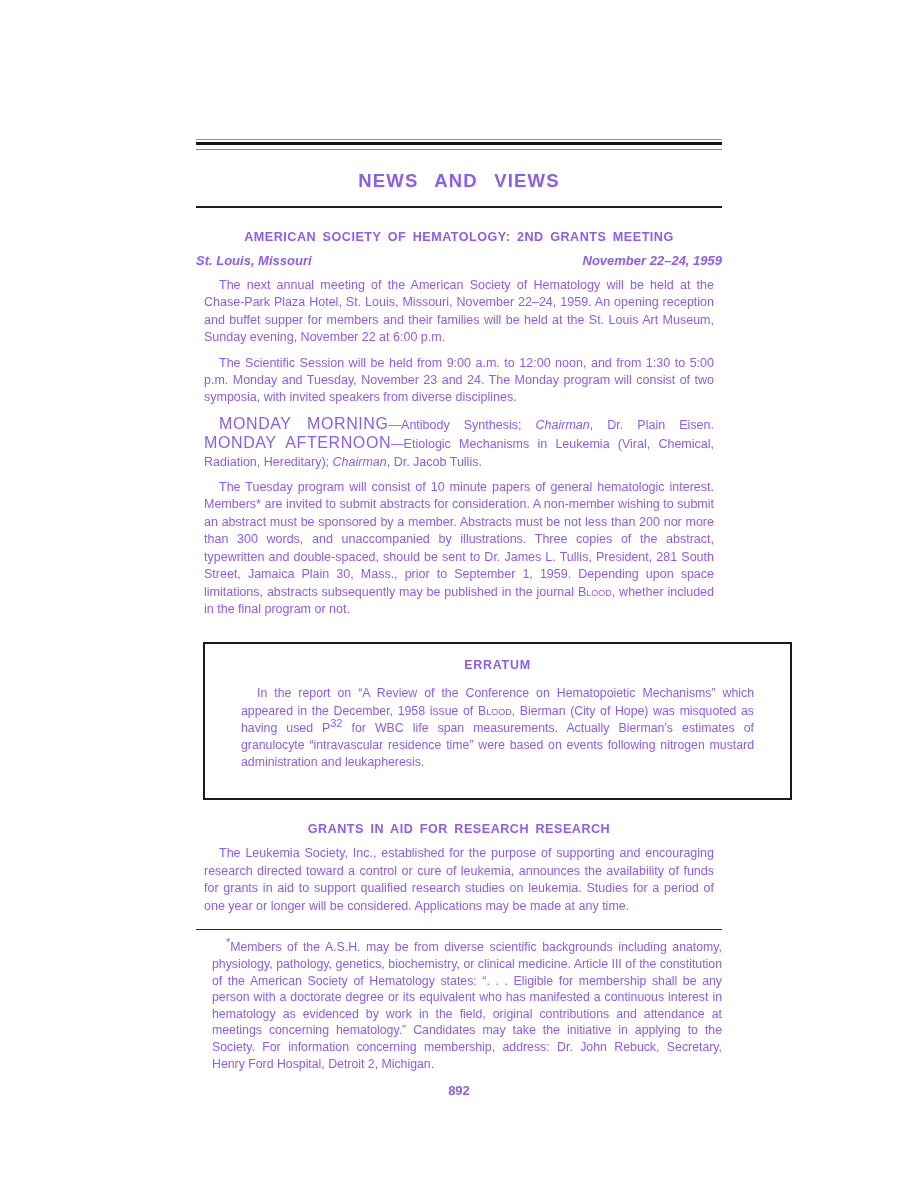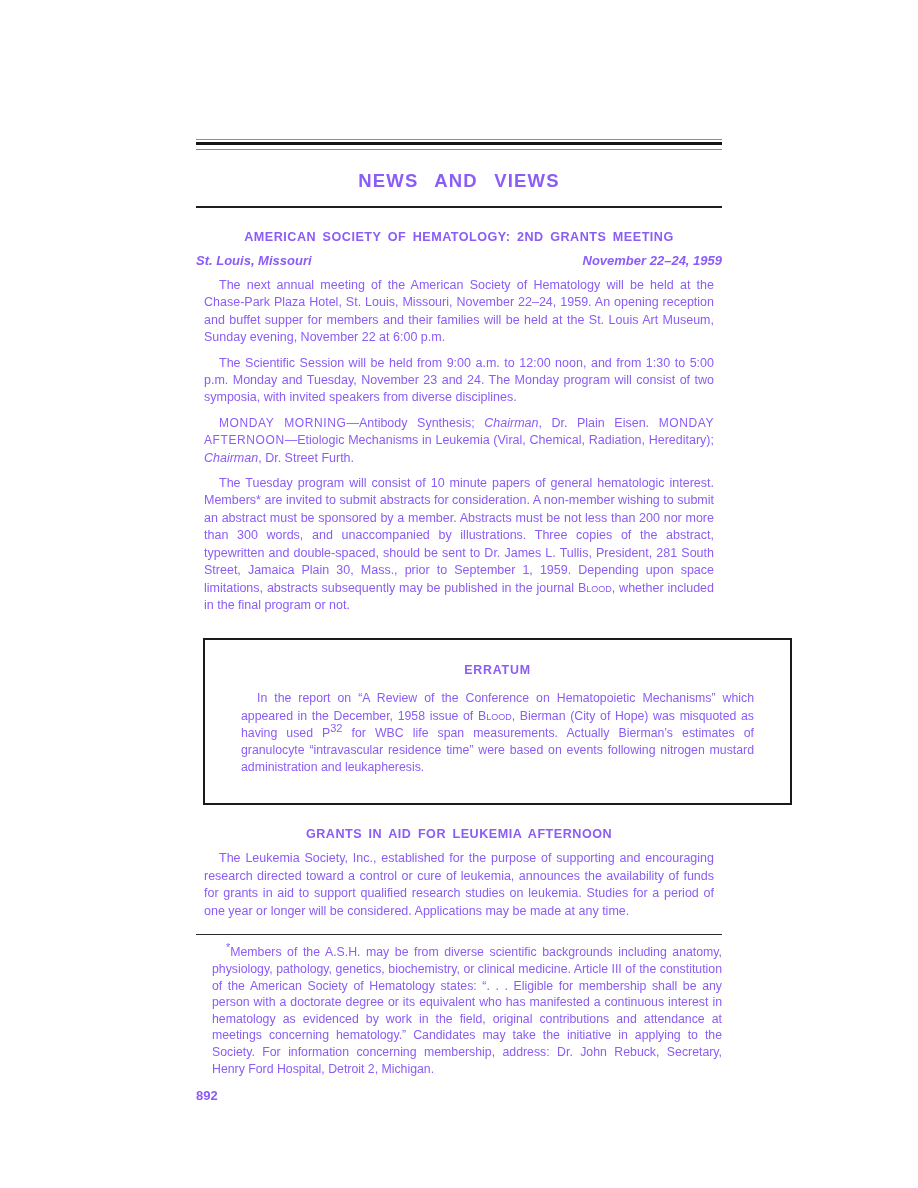--- a/index.html
+++ b/index.html
@@ -84,21 +84,21 @@
     text-indent: 15px;
   }
   .paras .para + .para { margin-top: 5.5px; }
 
   
   .erratum-box {
     margin-top: 24px;
     margin-left: 7px;
     width: 513px;
     border: 2px solid #1a1a1a;
-    padding: 23px 36px 27px 36px;
+    padding: 14px 36px 27px 36px;
     box-sizing: content-box;
   }
   .erratum-heading {
     margin: 0;
     text-align: center;
     font-size: 12.4px;
     line-height: 15px;
     font-weight: bold;
     letter-spacing: 0.8px;
   }
@@ -113,29 +113,30 @@
   .footnote {
     margin: 9px 0 0 16px;
     font-size: 12.3px;
     line-height: 16.6px;
     text-align: justify;
     text-indent: 14px;
   }
 
   .page-number {
     margin-top: 11px;
+    text-align: center;
     font-size: 13px;
     line-height: 15px;
     font-weight: bold;
   }
 
   
   .i   { font-style: italic; }
   .sc  { font-variant: small-caps; }
-  .caps { font-size: 12px; letter-spacing: 0.6px; }
+  .caps { font-size: 16px; letter-spacing: 0.6px; }
   .sup { vertical-align: super; font-size: 11px; line-height: 0; }
 </style>
 </head>
 <body>
 
 <div class="page">
   <div class="content">
 
     <div class="rule-double"></div>
 
@@ -145,32 +146,32 @@
 
     <section>
       <h2 class="section-heading">AMERICAN SOCIETY OF HEMATOLOGY: 2ND GRANTS MEETING</h2>
       <div class="dateline">
         <span>St. Louis, Missouri</span>
         <span>November 22–24, 1959</span>
       </div>
       <div class="paras">
           <p class="para"><span>The next annual meeting of the American Society of Hematology will be held at the Chase-Park Plaza Hotel, St. Louis, Missouri, November 22–24, 1959. An opening reception and buffet supper for members and their families will be held at the St. Louis Art Museum, Sunday evening, November 22 at 6:00 p.m.</span></p>
           <p class="para"><span>The Scientific Session will be held from 9:00 a.m. to 12:00 noon, and from 1:30 to 5:00 p.m. Monday and Tuesday, November 23 and 24. The Monday program will consist of two symposia, with invited speakers from diverse disciplines.</span></p>
-          <p class="para"><span class="caps">MONDAY MORNING</span><span>—Antibody Synthesis; </span><span class="i">Chairman</span><span>, Dr. Plain Eisen. </span><span class="caps">MONDAY AFTERNOON</span><span>—Etiologic Mechanisms in Leukemia (Viral, Chemical, Radiation, Hereditary); </span><span class="i">Chairman</span><span>, Dr. Street Furth.</span></p>
+          <p class="para"><span class="caps">MONDAY MORNING</span><span>—Antibody Synthesis; </span><span class="i">Chairman</span><span>, Dr. Plain Eisen. </span><span class="caps">MONDAY AFTERNOON</span><span>—Etiologic Mechanisms in Leukemia (Viral, Chemical, Radiation, Hereditary); </span><span class="i">Chairman</span><span>, Dr. Jacob Tullis.</span></p>
           <p class="para"><span>The Tuesday program will consist of 10 minute papers of general hematologic interest. Members* are invited to submit abstracts for consideration. A non-member wishing to submit an abstract must be sponsored by a member. Abstracts must be not less than 200 nor more than 300 words, and unaccompanied by illustrations. Three copies of the abstract, typewritten and double-spaced, should be sent to Dr. James L. Tullis, President, 281 South Street, Jamaica Plain 30, Mass., prior to September 1, 1959. Depending upon space limitations, abstracts subsequently may be published in the journal </span><span class="sc">Blood</span><span>, whether included in the final program or not.</span></p>
         </div>
     </section>
 
     <section class="erratum-box">
       <h3 class="erratum-heading">ERRATUM</h3>
       <p class="erratum-body"><span>In the report on “A Review of the Conference on Hematopoietic Mechanisms” which appeared in the December, 1958 issue of </span><span class="sc">Blood</span><span>, Bierman (City of Hope) was misquoted as having used P</span><span class="sup">32</span><span> for WBC life span measurements. Actually Bierman’s estimates of granulocyte “intravascular residence time” were based on events following nitrogen mustard administration and leukapheresis.</span></p>
     </section>
 
     <section>
-      <h2 class="section-heading">GRANTS IN AID FOR LEUKEMIA AFTERNOON</h2>
+      <h2 class="section-heading">GRANTS IN AID FOR RESEARCH RESEARCH</h2>
       <div class="paras">
           <p class="para"><span>The Leukemia Society, Inc., established for the purpose of supporting and encouraging research directed toward a control or cure of leukemia, announces the availability of funds for grants in aid to support qualified research studies on leukemia. Studies for a period of one year or longer will be considered. Applications may be made at any time.</span></p>
         </div>
     </section>
 
     <div class="rule-footnote"></div>
 
     <p class="footnote"><span class="sup">*</span><span>Members of the A.S.H. may be from diverse scientific backgrounds including anatomy, physiology, pathology, genetics, biochemistry, or clinical medicine. Article III of the constitution of the American Society of Hematology states: “. . . Eligible for membership shall be any person with a doctorate degree or its equivalent who has manifested a continuous interest in hematology as evidenced by work in the field, original contributions and attendance at meetings concerning hematology.” Candidates may take the initiative in applying to the Society. For information concerning membership, address: Dr. John Rebuck, Secretary, Henry Ford Hospital, Detroit 2, Michigan.</span></p>
 
     <div class="page-number">892</div>

